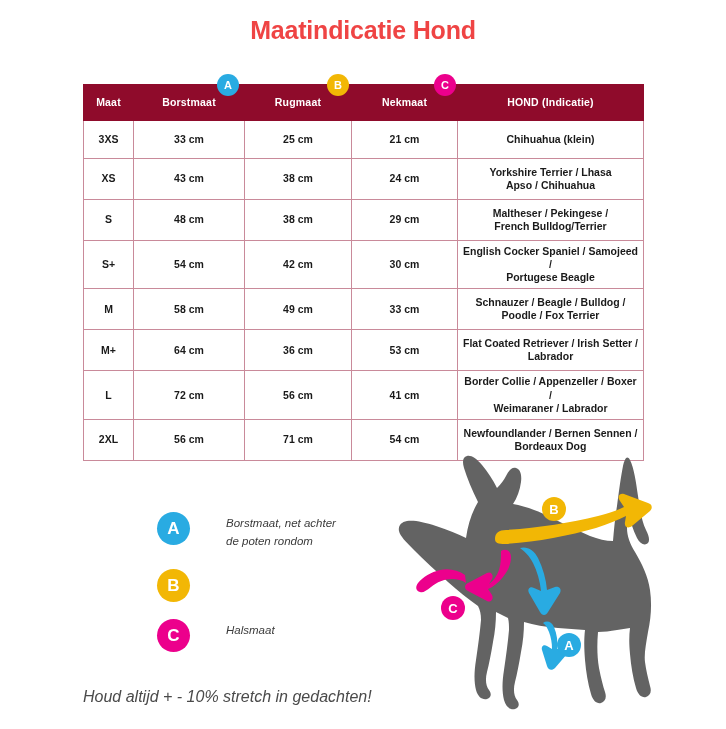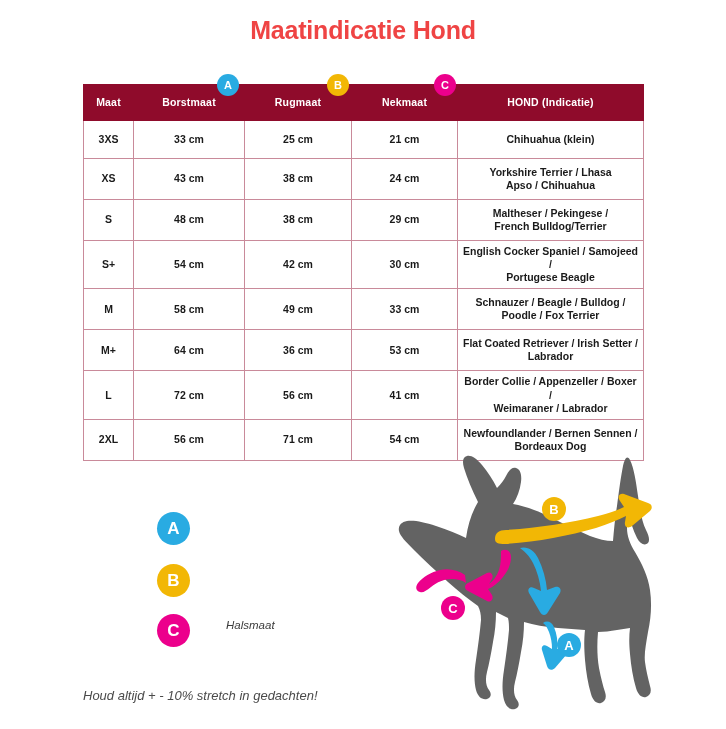--- a/index.html
+++ b/index.html
@@ -134,21 +134,21 @@
     padding-top: 3px;
     white-space: pre-line;
   }
   .legend-row.gap-b { margin-bottom: 16px; }
 
   
   .footnote {
     position: absolute;
     left: 83px;
     top: 688px;
-    font-size: 13px;
+    font-size: 16px;
     font-style: italic;
     color: #4a4a4a;
   }
 
   
   .dog-illustration {
     position: absolute;
     left: 398px;
     top: 440px;
     width: 328px;
@@ -270,20 +270,22 @@
   </table>
 </div>
 
 <div class="marker marker-a" id="marker-head-a">A</div>
 <div class="marker marker-b" id="marker-head-b">B</div>
 <div class="marker marker-c" id="marker-head-c">C</div>
 
 <div class="legend">
   <div class="legend-row">
     <div class="legend-circle c-a">A</div>
+    <div class="legend-text">Borstmaat, net achter
+de poten rondom</div>
   </div>
   <div class="legend-row gap-b">
     <div class="legend-circle c-b">B</div>
   </div>
   <div class="legend-row">
     <div class="legend-circle c-c">C</div>
     <div class="legend-text">Halsmaat</div>
   </div>
 </div>
 

